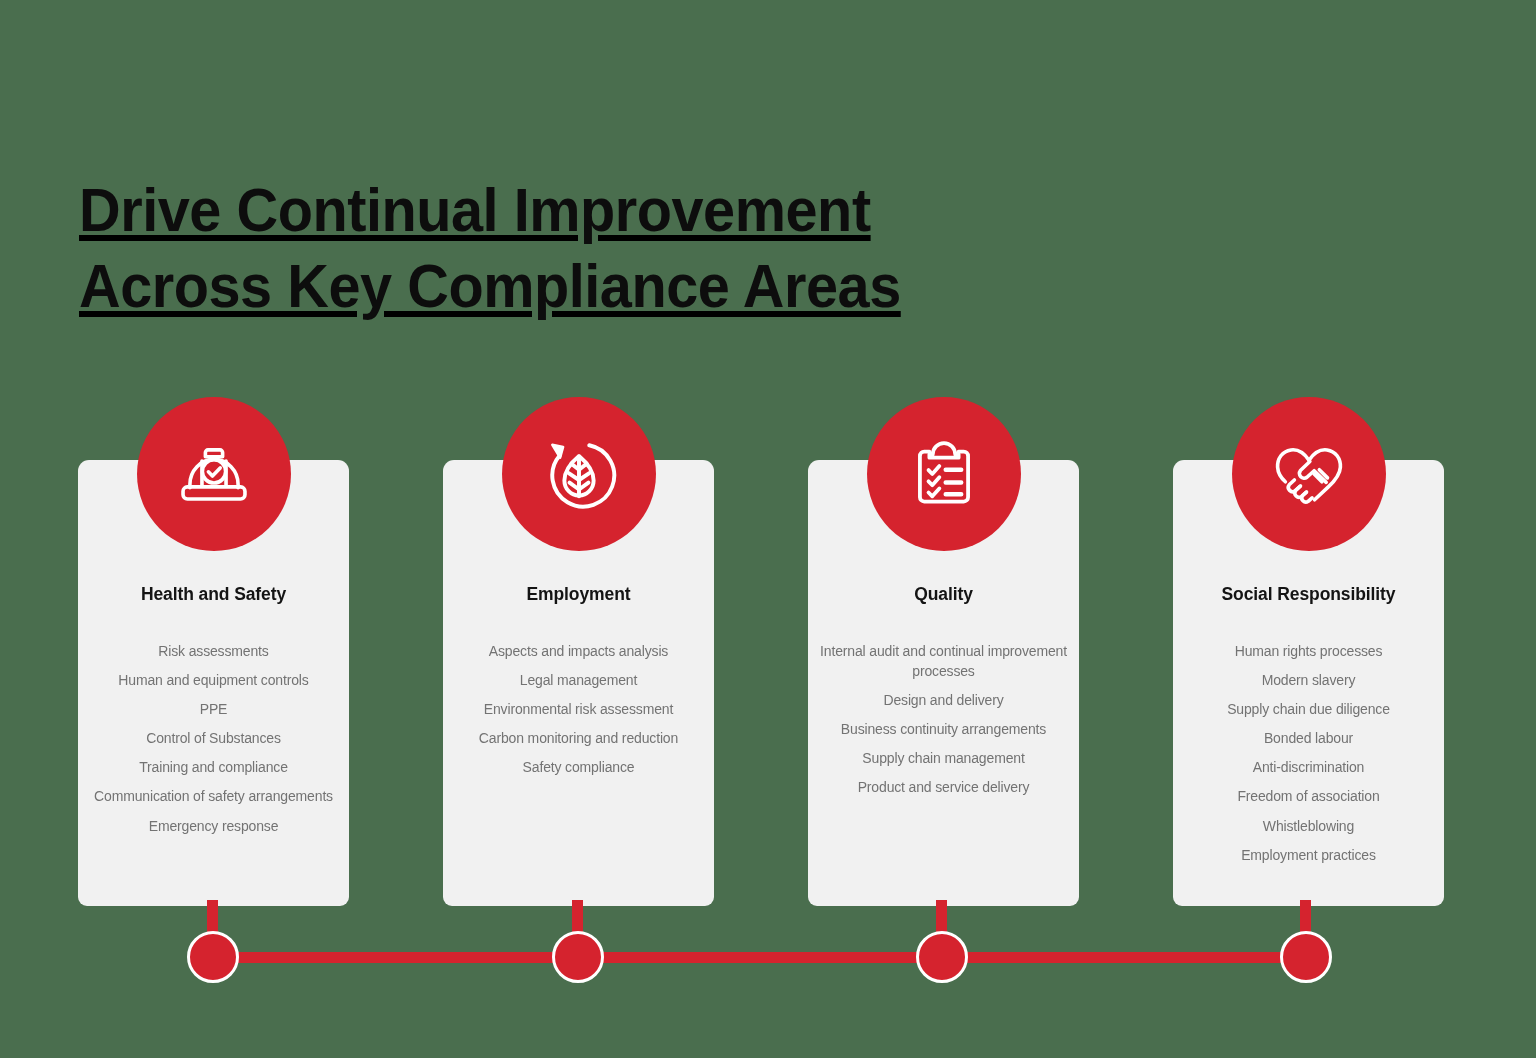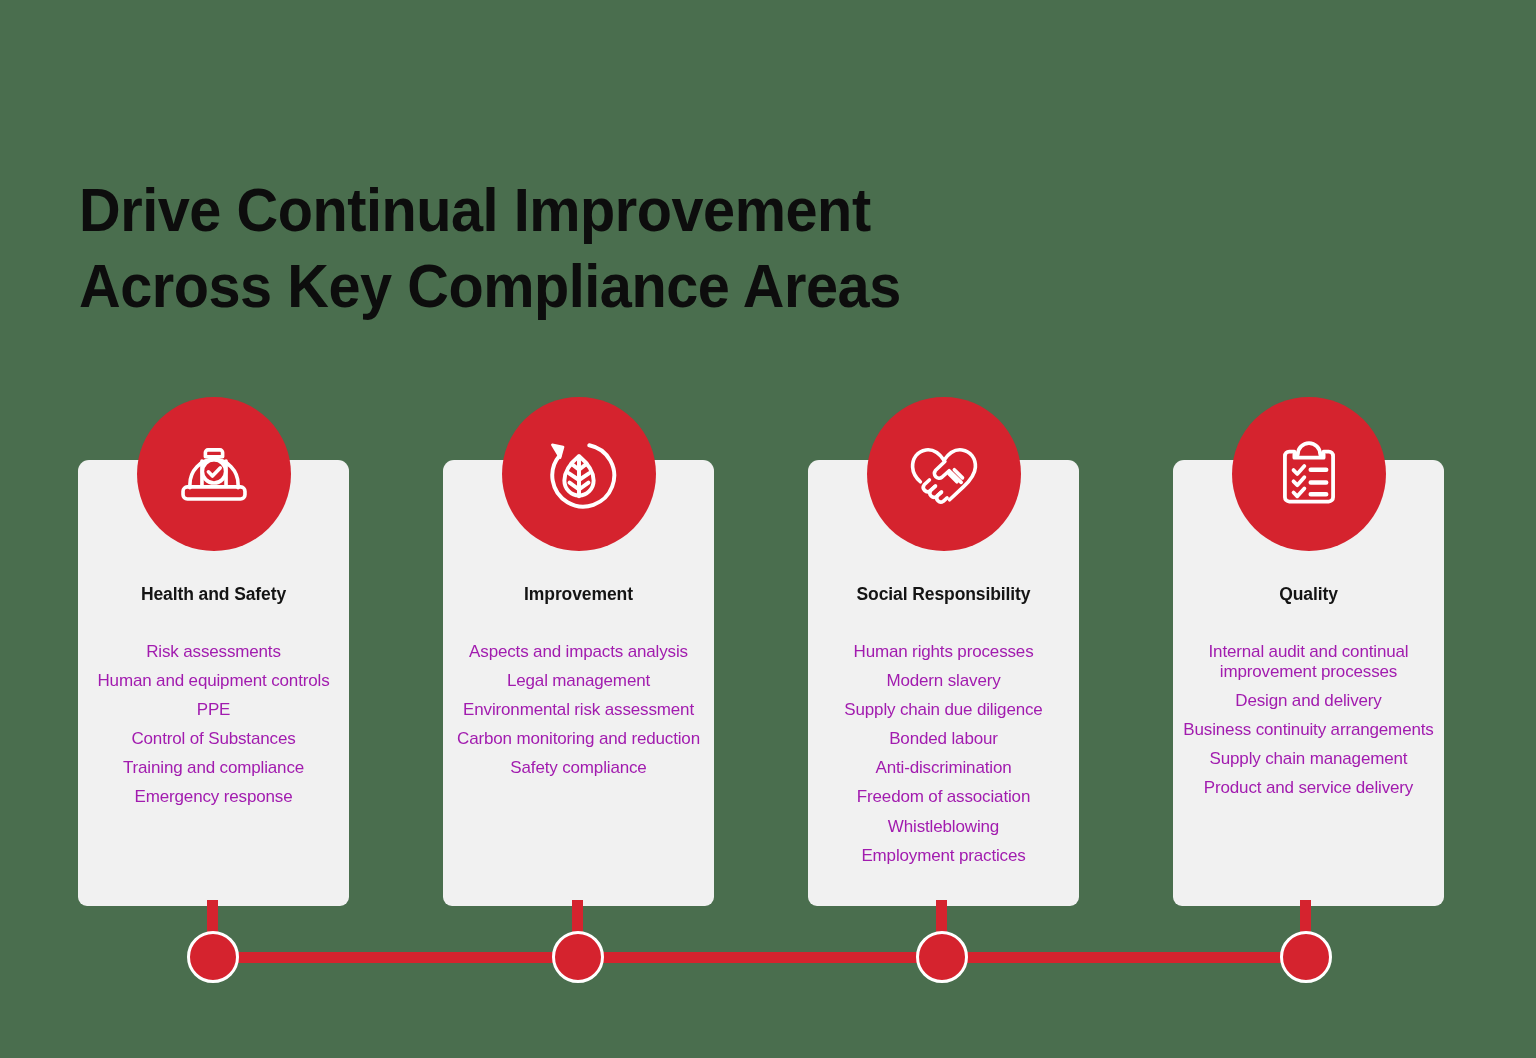--- a/index.html
+++ b/index.html
@@ -14,20 +14,21 @@
     overflow: hidden;
     position: relative;
   }
 
   
   .title-block {
     position: absolute;
     left: 79px;
     top: 172px;
     width: 1000px;
+    text-decoration: underline;
   }
   .title-line {
     font-family: "Liberation Sans Narrow", "Liberation Sans", sans-serif;
     font-weight: bold;
     font-size: 62px;
     line-height: 76px;
     color: #0d0d0d;
     letter-spacing: -0.5px;
     transform: scaleX(0.93);
     transform-origin: left center;
@@ -83,23 +84,23 @@
     letter-spacing: -0.1px;
   }
   .card-list {
     position: absolute;
     top: 182px;
     left: 8px;
     right: 8px;
     text-align: center;
   }
   .list-item {
-    font-size: 17px;
+    font-size: 14px;
     line-height: 19.5px;
-    color: #a21caf;
+    color: #737373;
     margin-bottom: 9.6px;
     letter-spacing: -0.15px;
   }
 
   
   .timeline {
     position: absolute;
     left: 0;
     top: 900px;
     width: 1536px;
@@ -153,41 +154,63 @@
         <path d="M43.5 47.5 l4.7 4.8 l9 -9.4"></path>
       </svg>
     </div>
     <div class="card-title">Health and Safety</div>
     <div class="card-list">
       <div class="list-item">Risk assessments</div>
       <div class="list-item">Human and equipment controls</div>
       <div class="list-item">PPE</div>
       <div class="list-item">Control of Substances</div>
       <div class="list-item">Training and compliance</div>
+      <div class="list-item">Communication of safety arrangements</div>
       <div class="list-item">Emergency response</div>
     </div>
   </div>
 
   <div class="card">
     <div class="icon-circle">
       <svg viewBox="0 0 100 100" fill="none" stroke="#ffffff" stroke-width="4.6" stroke-linecap="round" stroke-linejoin="round">
         <path d="M62 16.5 a36 36 0 1 1 -34.5 12"></path>
         <path d="M19 16 l12.5 2.5 l-3.5 12.5 z" fill="#ffffff" stroke-width="3"></path>
         <path d="M50 29 c12 10 17 20 17 28.5 c0 9.8 -7.7 17.5 -17 17.5 s-17 -7.7 -17 -17.5 c0 -8.5 5 -18.5 17 -28.5 z"></path>
         <path d="M50 32 v44"></path>
         <path d="M50 45 l-9 -7 M50 45 l9 -7 M50 57 l-12 -8 M50 57 l12 -8 M50 68 l-11 -8 M50 68 l11 -8"></path>
       </svg>
     </div>
-    <div class="card-title">Improvement</div>
+    <div class="card-title">Employment</div>
     <div class="card-list">
       <div class="list-item">Aspects and impacts analysis</div>
       <div class="list-item">Legal management</div>
       <div class="list-item">Environmental risk assessment</div>
       <div class="list-item">Carbon monitoring and reduction</div>
       <div class="list-item">Safety compliance</div>
+    </div>
+  </div>
+
+  <div class="card">
+    <div class="icon-circle">
+      <svg viewBox="0 0 100 100" fill="none" stroke="#ffffff" stroke-width="4.4" stroke-linecap="round" stroke-linejoin="round">
+        <path d="M33 24 h-6 a5 5 0 0 0 -5 5 v48 a5 5 0 0 0 5 5 h46 a5 5 0 0 0 5 -5 v-48 a5 5 0 0 0 -5 -5 h-6"></path>
+        <path d="M33 31 v-4 h4 a13 13 0 0 1 26 0 h4 v4 z"></path>
+        <path d="M32 45.5 l4.4 4.5 l8.2 -9.2"></path>
+        <path d="M32 58.5 l4.4 4.5 l8.2 -9.2"></path>
+        <path d="M32 71.5 l4.4 4.5 l8.2 -9.2"></path>
+        <path d="M52 45 h18 M52 60 h18 M52 73.5 h18" stroke-width="5.2"></path>
+      </svg>
+    </div>
+    <div class="card-title">Quality</div>
+    <div class="card-list">
+      <div class="list-item">Internal audit and continual improvement processes</div>
+      <div class="list-item">Design and delivery</div>
+      <div class="list-item">Business continuity arrangements</div>
+      <div class="list-item">Supply chain management</div>
+      <div class="list-item">Product and service delivery</div>
     </div>
   </div>
 
   <div class="card">
     <div class="icon-circle">
       <svg viewBox="0 0 100 100" fill="none" stroke="#ffffff" stroke-width="4.2" stroke-linecap="round" stroke-linejoin="round">
         <path d="M50 34 c-6 -9 -14 -13 -21 -12 c-10 1.5 -16 10 -15.5 20 c0.4 7.5 4.5 13 9 17"></path>
         <path d="M50 34 c6 -9 14 -13 21 -12 c10 1.5 16 10 15.5 20 c-0.5 9.5 -7 16.5 -14 23 l-16 15"></path>
         <path d="M51 35.5 l-11 10.5 a5.5 5.5 0 0 0 7.6 7.8 l8.4 -7.6 l14 13.5"></path>
         <path d="M33 57 l-6 5.5 a5 5 0 0 0 7 7 l6 -5.5"></path>
@@ -202,41 +225,20 @@
       <div class="list-item">Modern slavery</div>
       <div class="list-item">Supply chain due diligence</div>
       <div class="list-item">Bonded labour</div>
       <div class="list-item">Anti-discrimination</div>
       <div class="list-item">Freedom of association</div>
       <div class="list-item">Whistleblowing</div>
       <div class="list-item">Employment practices</div>
     </div>
   </div>
 
-  <div class="card">
-    <div class="icon-circle">
-      <svg viewBox="0 0 100 100" fill="none" stroke="#ffffff" stroke-width="4.4" stroke-linecap="round" stroke-linejoin="round">
-        <path d="M33 24 h-6 a5 5 0 0 0 -5 5 v48 a5 5 0 0 0 5 5 h46 a5 5 0 0 0 5 -5 v-48 a5 5 0 0 0 -5 -5 h-6"></path>
-        <path d="M33 31 v-4 h4 a13 13 0 0 1 26 0 h4 v4 z"></path>
-        <path d="M32 45.5 l4.4 4.5 l8.2 -9.2"></path>
-        <path d="M32 58.5 l4.4 4.5 l8.2 -9.2"></path>
-        <path d="M32 71.5 l4.4 4.5 l8.2 -9.2"></path>
-        <path d="M52 45 h18 M52 60 h18 M52 73.5 h18" stroke-width="5.2"></path>
-      </svg>
-    </div>
-    <div class="card-title">Quality</div>
-    <div class="card-list">
-      <div class="list-item">Internal audit and continual improvement processes</div>
-      <div class="list-item">Design and delivery</div>
-      <div class="list-item">Business continuity arrangements</div>
-      <div class="list-item">Supply chain management</div>
-      <div class="list-item">Product and service delivery</div>
-    </div>
-  </div>
-
 </div>
 
 <div class="timeline">
   <div class="tl-line"></div>
 
   <div class="tl-stem" style="left:207px;"></div>
   <div class="tl-stem" style="left:572px;"></div>
   <div class="tl-stem" style="left:936px;"></div>
   <div class="tl-stem" style="left:1300px;"></div>
 

